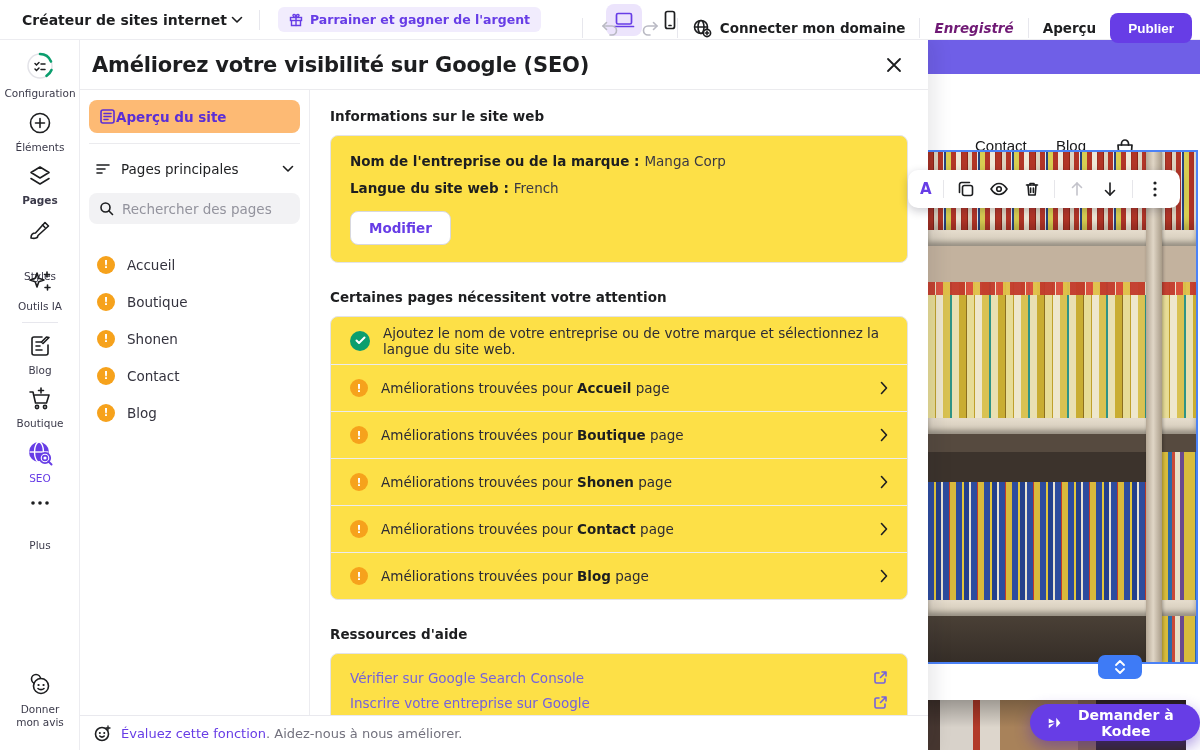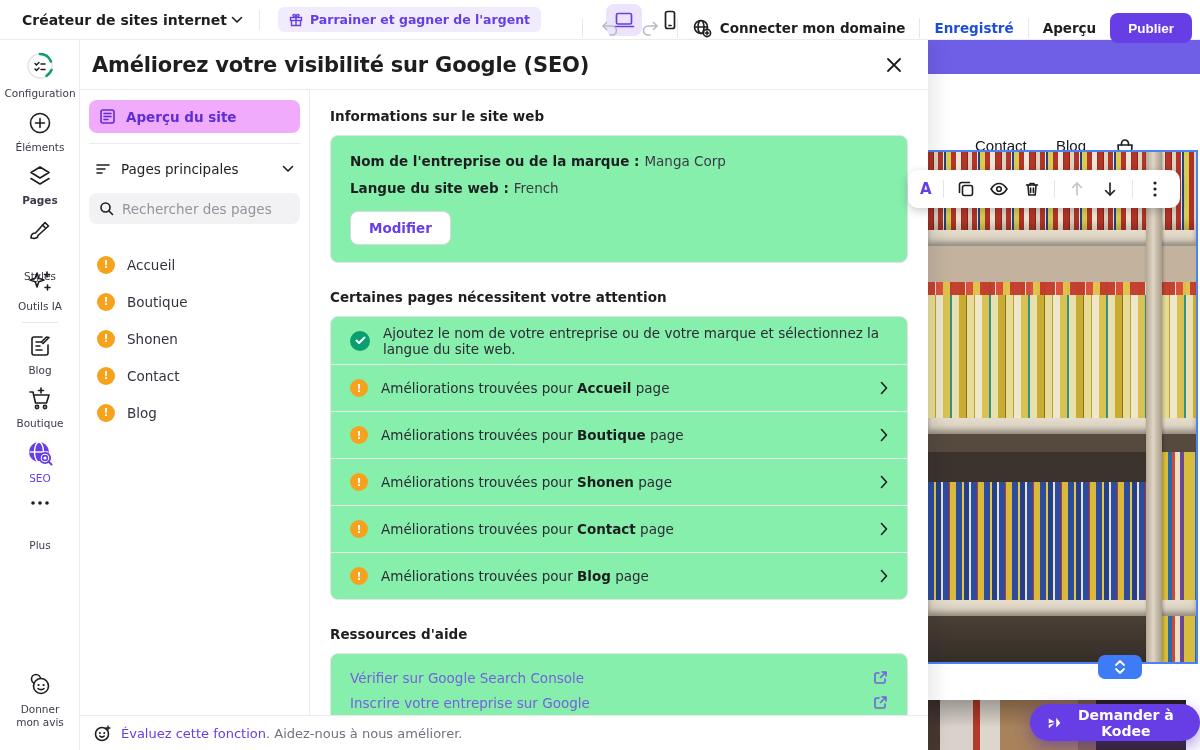--- a/index.html
+++ b/index.html
@@ -15,21 +15,21 @@
   .builder-menu { display:flex; align-items:center; gap:4px; margin-left:22px; cursor:pointer; }
   .builder-menu .lbl { font-size:14px; font-weight:700; }
   .pill { display:flex; align-items:center; gap:7px; background:#f1ecfd; color:#673de6;
     font-size:12.5px; font-weight:700; height:25px; padding:0 11px; border-radius:6px; margin-left:18px; }
   .dev-group { position:absolute; left:606px; top:4px; display:flex; align-items:center; gap:10px; }
   .dev-btn { width:36px; height:32px; border-radius:8px; display:flex; align-items:center; justify-content:center; }
   .dev-btn.active { background:#ece4fc; }
   .tb-right { position:absolute; right:8px; top:0; height:56px; display:flex; align-items:center; gap:14px; }
   .tb-icbtn { width:26px; height:26px; display:flex; align-items:center; justify-content:center; }
   .tb-label { font-size:13.5px; font-weight:700; }
-  .saved { color:#1d4ed8; }
+  .saved { color:#701a75;font-style:italic; }
   .btn-publish { background:#673de6; color:#fff; font-size:13.5px; font-weight:700;
     height:30px; padding:0 18px; border-radius:8px; border:none; display:flex; align-items:center; }
   .btn-apercu { background:none; border:none; font:inherit; font-size:13.5px; font-weight:700; color:#1d1e20; }
 
   
   .sidebar { position:absolute; left:0; top:40px; width:80px; height:710px; background:#fff;
     border-right:1px solid #ececf0; z-index:30; }
   .sb-item { position:absolute; left:0; width:80px; display:flex; flex-direction:column;
     align-items:center; gap:5px; cursor:pointer; }
   .sb-item .cap { font-size:10.5px; color:#3b3a4a; text-align:center; line-height:1.25; }
@@ -86,37 +86,37 @@
 
   
   .modal { position:absolute; left:80px; top:40px; width:848px; height:710px; background:#fff; z-index:20;
     box-shadow:6px 0 18px rgba(20,20,40,.10); }
   .m-header { height:50px; border-bottom:1px solid #ebebee; display:flex; align-items:center;
     justify-content:space-between; padding:0 22px 0 12px; }
   .m-title { font-size:21px; font-weight:700; letter-spacing:-.2px; }
   .m-close { background:none; border:none; width:24px; height:24px; display:flex; align-items:center; justify-content:center; }
   .m-body { position:absolute; top:50px; bottom:35px; left:0; right:0; display:flex; }
   .m-nav { width:230px; border-right:1px solid #ececf0; padding:10px 9px 0 9px; }
-  .nav-sel { height:33px; background:#f0abfc; border-radius:8px; display:flex; align-items:center; gap:10px;
+  .nav-sel { height:33px; background:#fdba74; border-radius:8px; display:flex; align-items:center; 
     padding:0 10px; color:#5b2ed6; font-size:13.5px; font-weight:600; }
   .m-nav .dv { height:1px; background:#ebebee; margin:10px 0; }
   .grp { height:30px; display:flex; align-items:center; gap:10px; padding:0 6px; font-size:13.5px; font-weight:500; }
   .grp .grow { flex:1; }
   .srch { margin-top:9px; height:31px; background:#f2f2f4; border-radius:8px; display:flex; align-items:center;
     gap:8px; padding:0 10px; }
   .srch input { border:none; background:transparent; outline:none; font:inherit; font-size:13.5px;
     color:#0f766e; width:160px; }
   .srch input::placeholder { color:#93939d; }
   .pg-list { margin-top:22px; }
   .pg-item { height:37px; display:flex; align-items:center; gap:12px; padding:0 8px; font-size:13.5px; color:#33323d; }
   .warn { width:18px; height:18px; border-radius:50%; background:#f6a21c; color:#fff; font-size:11px;
     font-weight:700; display:flex; align-items:center; justify-content:center; flex:0 0 18px; line-height:1; }
   .m-content { flex:1; padding:18px 20px 0 20px; overflow:hidden; }
   .sect-h { font-size:13.5px; font-weight:700; margin-bottom:11px; }
-  .card { border:1px solid #e3e3e8; border-radius:8px; background:#86efac; }
+  .card { border:1px solid #e3e3e8; border-radius:8px; background:#fde047; }
   .card1 { padding:17px 19px; margin-bottom:26px; }
   .info-line { font-size:13.5px; margin-bottom:11px; }
   .info-line b { font-weight:700; }
   .info-line .val { color:#3a3944; margin-left:5px; }
   .btn-outline { margin-top:4px; height:34px; padding:0 18px; background:#fff; border:1px solid #d8d8de;
     border-radius:8px; color:#673de6; font-size:13.5px; font-weight:700; font-family:inherit; }
   .card2 { margin-bottom:26px; }
   .att-row { display:flex; align-items:center; gap:13px; min-height:47px; padding:0 19px; font-size:13.5px; }
   .att-row + .att-row { border-top:1px solid #ebebee; }
   .att-row .txt { flex:1; color:#2c2b35; }

